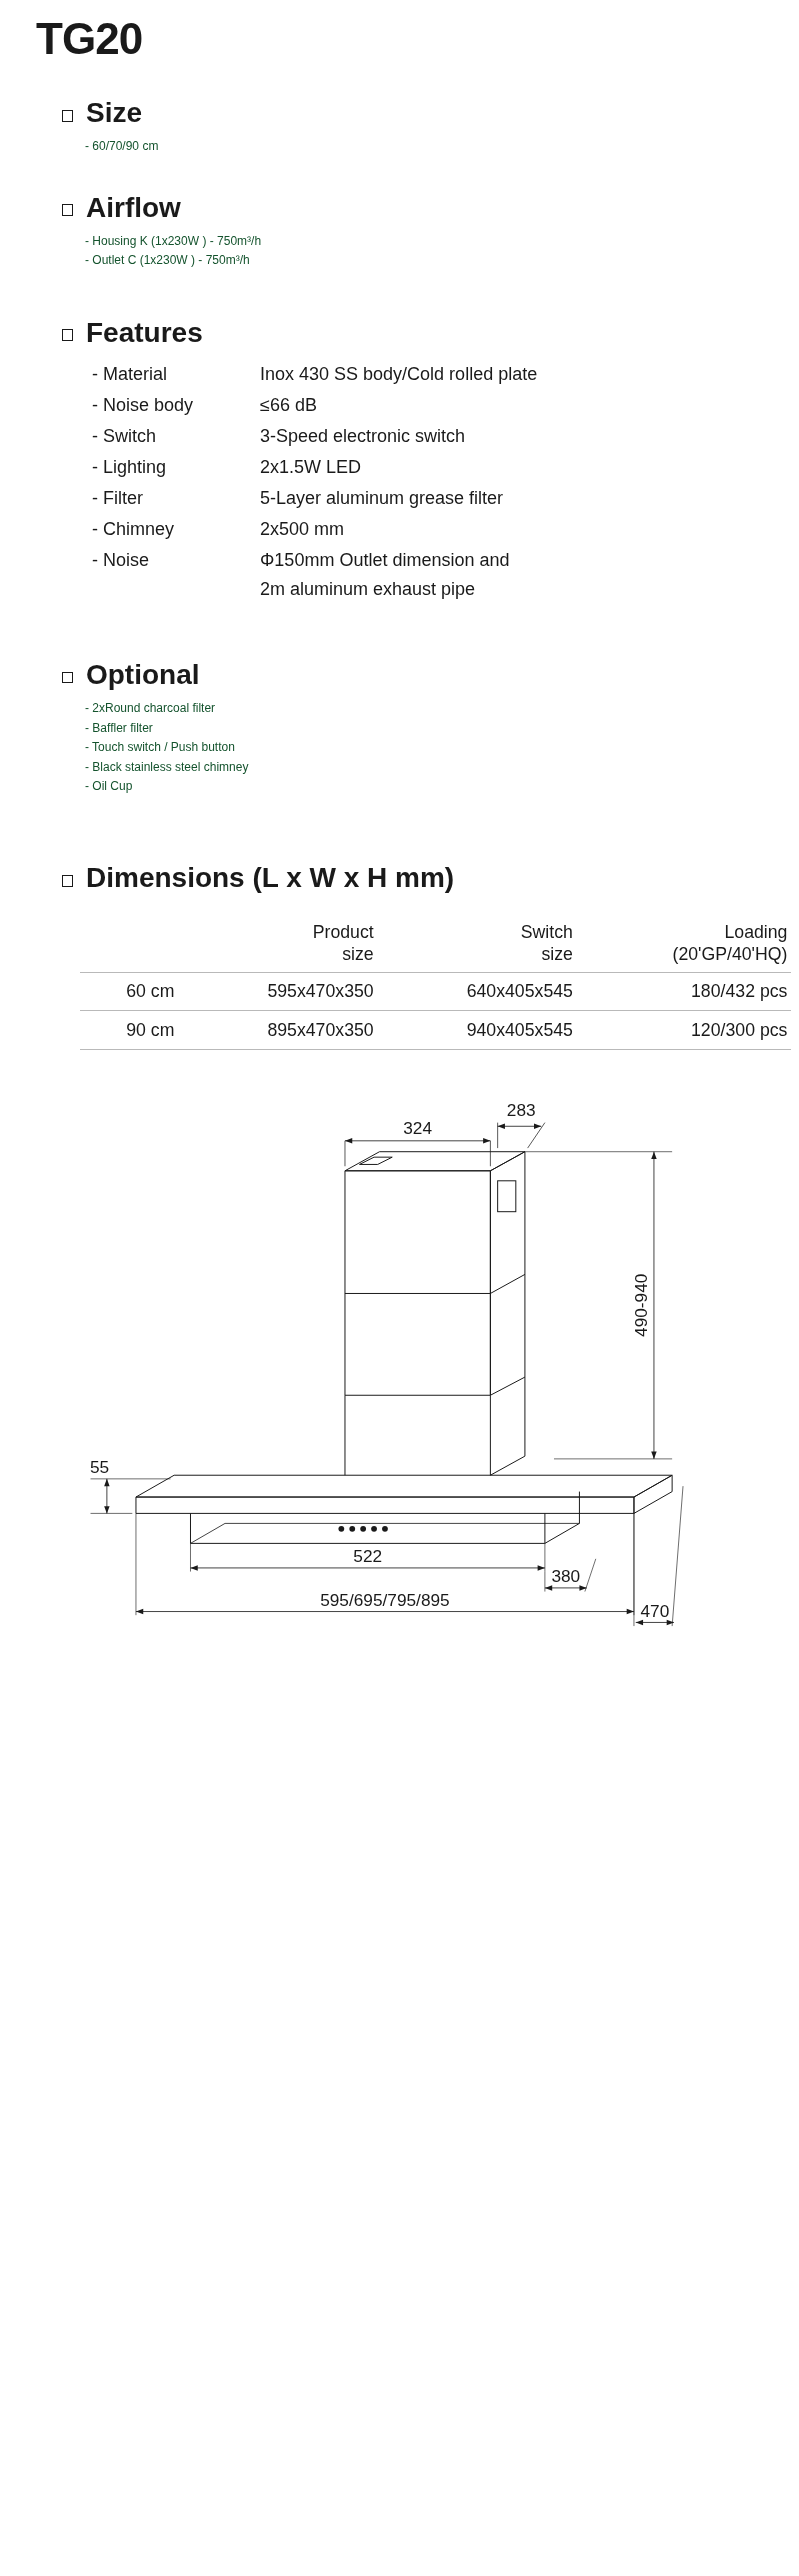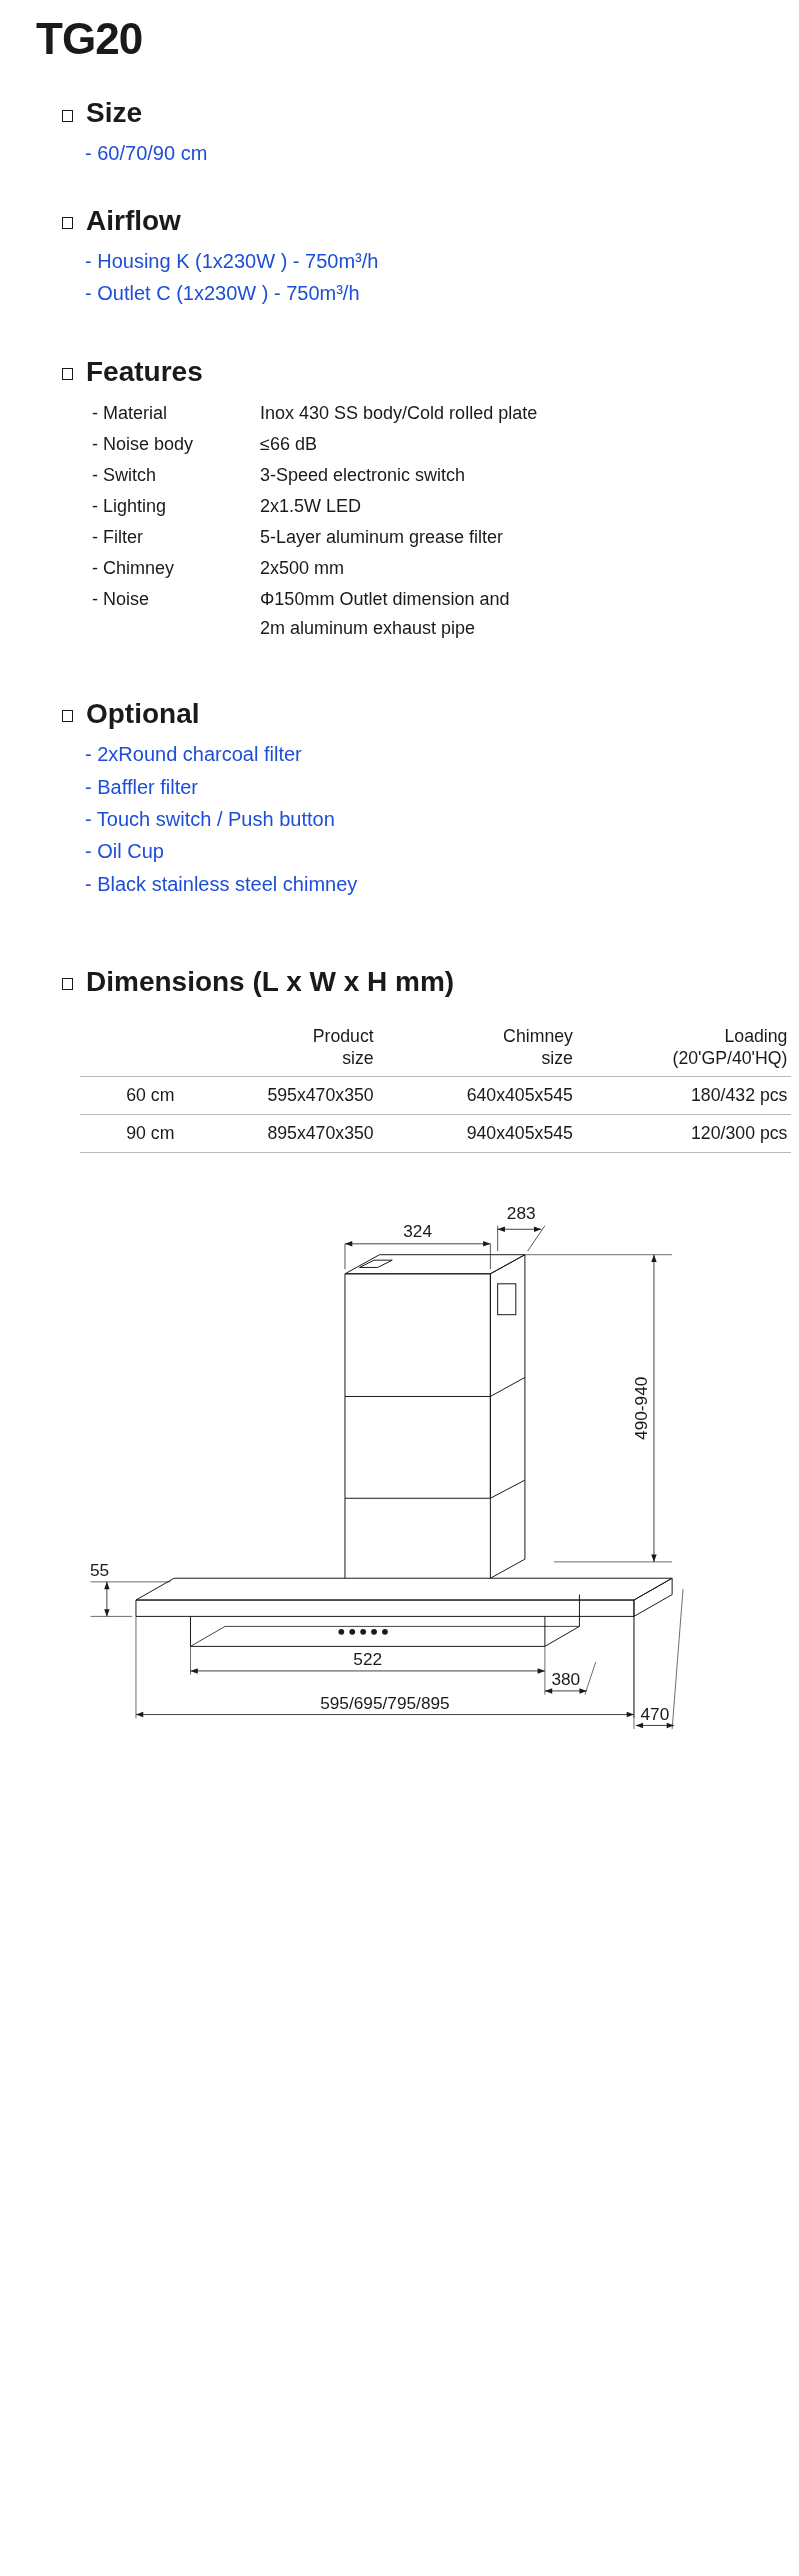--- a/index.html
+++ b/index.html
@@ -53,23 +53,23 @@
     line-height: 1.1;
   }
 
   
   .dash-list {
     margin: 8.2px 0 0 49px;
     padding: 0;
     list-style: none;
   }
   .dash-list li {
-    font-size: 20px;
+    font-size: 12px;
     line-height: 1.62;
-    color: #1d4ed8;
+    color: #14532d;
     white-space: nowrap;
   }
 
   
   .feat-table {
     margin: 11px 0 0 56px;
     border-collapse: collapse;
   }
   .feat-table td {
     font-size: 18px;
@@ -188,42 +188,42 @@
 
   <div class="section" style="margin-top:55px;">
     <div class="section-head">
       <span class="bullet-square"></span>
       <span class="section-title">Optional</span>
     </div>
     <ul class="dash-list">
       <li>- 2xRound charcoal filter</li>
       <li>- Baffler filter</li>
       <li>- Touch switch / Push button</li>
+      <li>- Black stainless steel chimney</li>
       <li>- Oil Cup</li>
-      <li>- Black stainless steel chimney</li>
     </ul>
   </div>
 
   <div class="section" style="margin-top:67px;">
     <div class="section-head">
       <span class="bullet-square"></span>
       <span class="section-title">Dimensions (L x W x H mm)</span>
     </div>
 
     <div class="dim-wrap">
       <table class="dims">
         <thead>
           <tr>
             <th class="blank"></th>
             <th>
               <div>Product</div>
               <div>size</div>
             </th>
             <th>
-              <div>Chimney</div>
+              <div>Switch</div>
               <div>size</div>
             </th>
             <th>
               <div>Loading</div>
               <div>(20'GP/40'HQ)</div>
             </th>
           </tr>
         </thead>
         <tbody>
           <tr>

